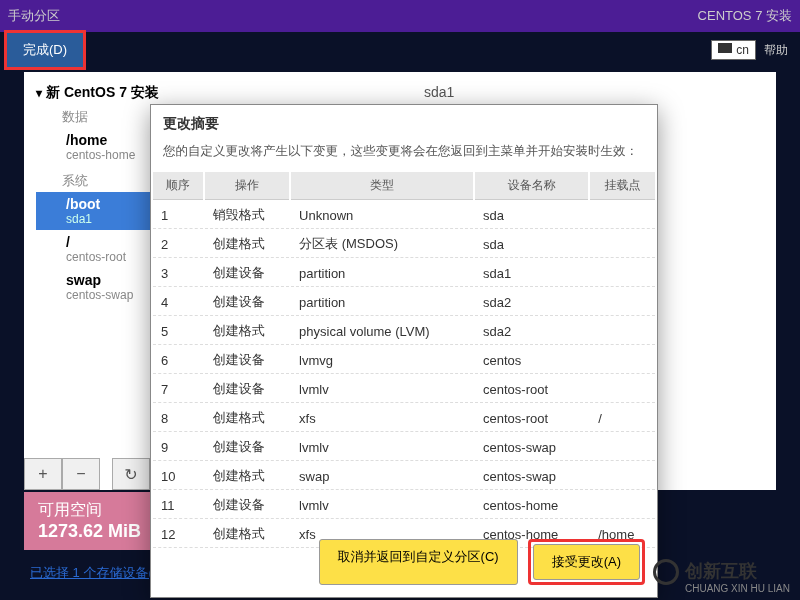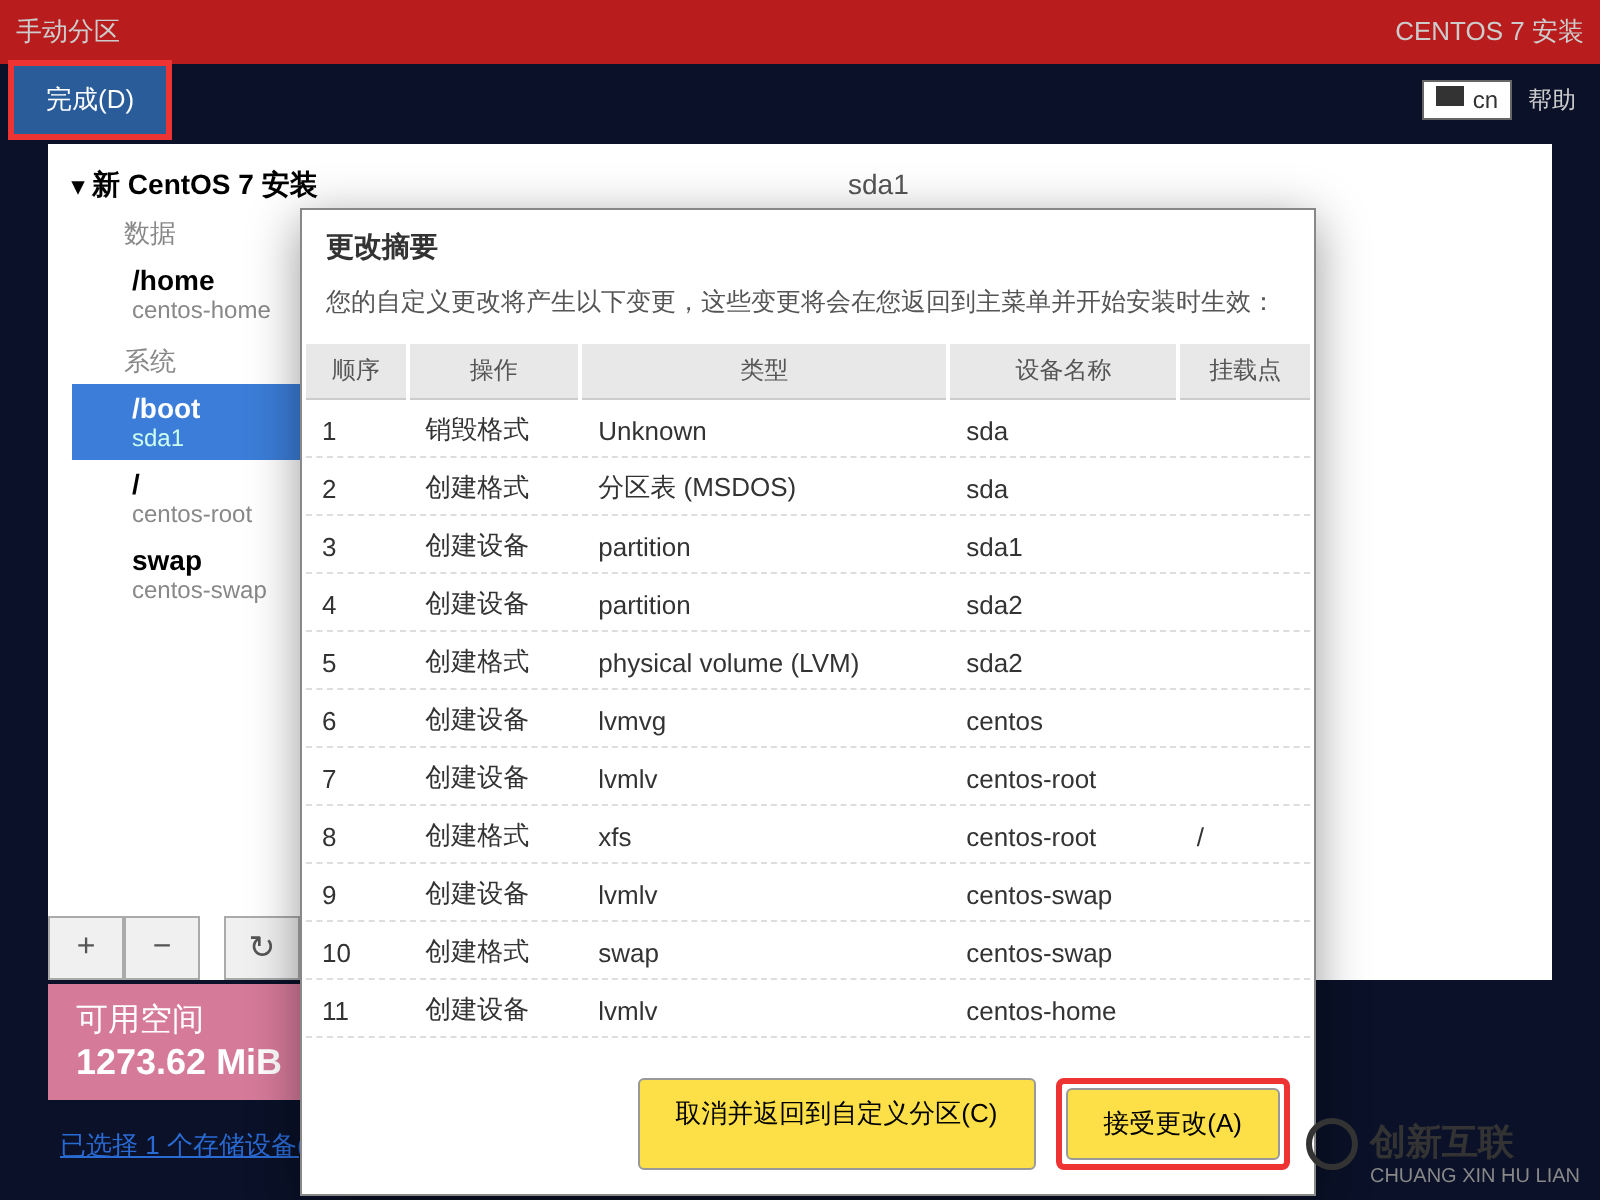--- a/index.html
+++ b/index.html
@@ -1,17 +1,17 @@
 <!DOCTYPE html>
 <html><head>
 <meta charset="utf-8">
 <style>
 *{box-sizing:border-box;margin:0;padding:0;font-family:"Microsoft YaHei","PingFang SC",sans-serif}
 body{background:#0a1128;width:800px;height:600px;overflow:hidden;position:relative}
-.header{background:#b91c1c;height:30px;display:flex;justify-content:space-between;align-items:center;padding:16px 8px;color:#ccc;font-size:13px}
+.header{background:#4c1d95;height:30px;display:flex;justify-content:space-between;align-items:center;padding:16px 8px;color:#ccc;font-size:13px}
 .header-right{display:flex;gap:10px;align-items:center}
 .lang-box{background:#fff;border:1px solid #666;padding:2px 6px;color:#333;font-size:12px;display:flex;align-items:flex-start;gap:4px}
 .kbd-icon{width:14px;height:10px;background:#333;display:inline-block}
 .help{color:#ccc;font-size:12px}
 .done-btn{background:#2a5c9a;color:#fff;padding:8px 16px;border:3px solid #e33;font-size:13px;position:absolute;top:30px;left:4px;cursor:pointer}
 .main{background:#fff;position:absolute;top:72px;left:24px;right:24px;bottom:110px;padding:12px;overflow:hidden}
 .tree{width:340px}
 .tree-hdr{font-size:14px;font-weight:bold;margin-bottom:6px;display:flex;align-items:center;gap:4px}
 .chevron{font-size:12px}
 .tree-section{color:#888;font-size:13px;margin:6px 0 2px 26px}
@@ -208,20 +208,27 @@
           <td>centos-swap</td>
           <td></td>
         </tr>
         <tr>
           <td>11</td>
           <td class="op-create">创建设备</td>
           <td>lvmlv</td>
           <td>centos-home</td>
           <td></td>
         </tr>
+        <tr>
+          <td>12</td>
+          <td class="op-create">创建格式</td>
+          <td>xfs</td>
+          <td>centos-home</td>
+          <td>/home</td>
+        </tr>
       </tbody>
   </table>
   <div class="modal-btns">
     <div class="mbtn">取消并返回到自定义分区(C)</div>
     <div class="accept-wrap">
         <div class="mbtn">接受更改(A)</div>
       </div>
   </div>
 </div>
 

